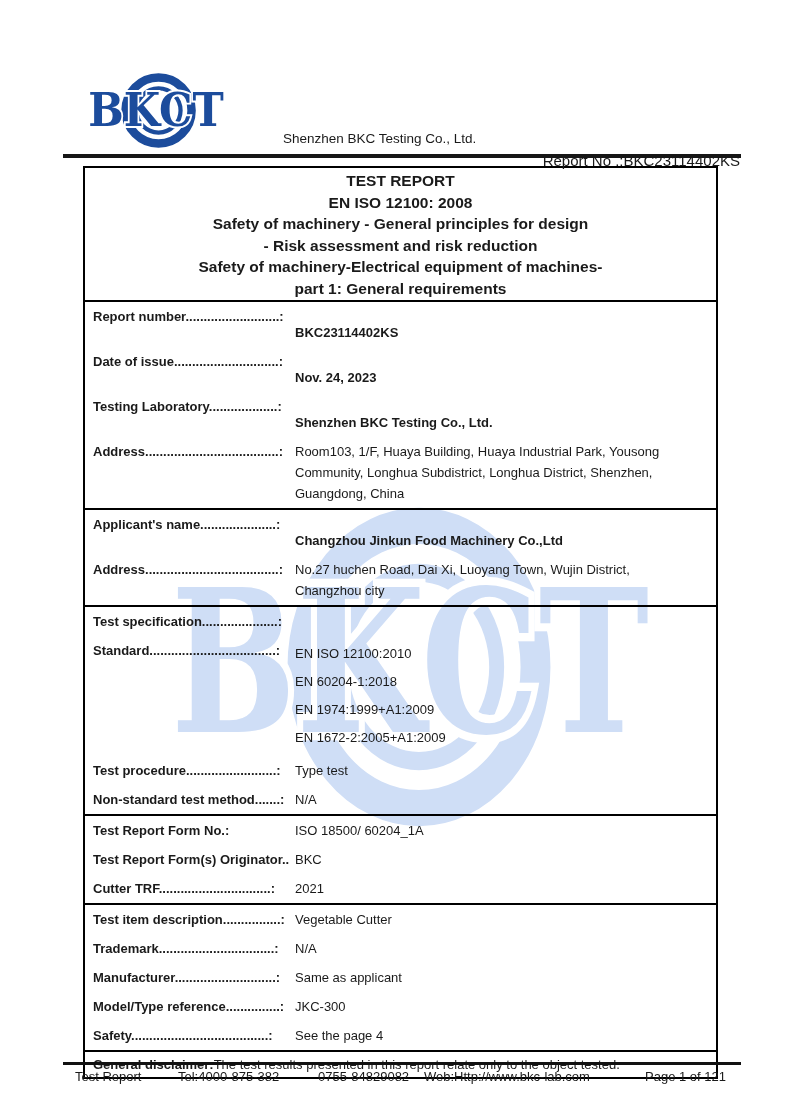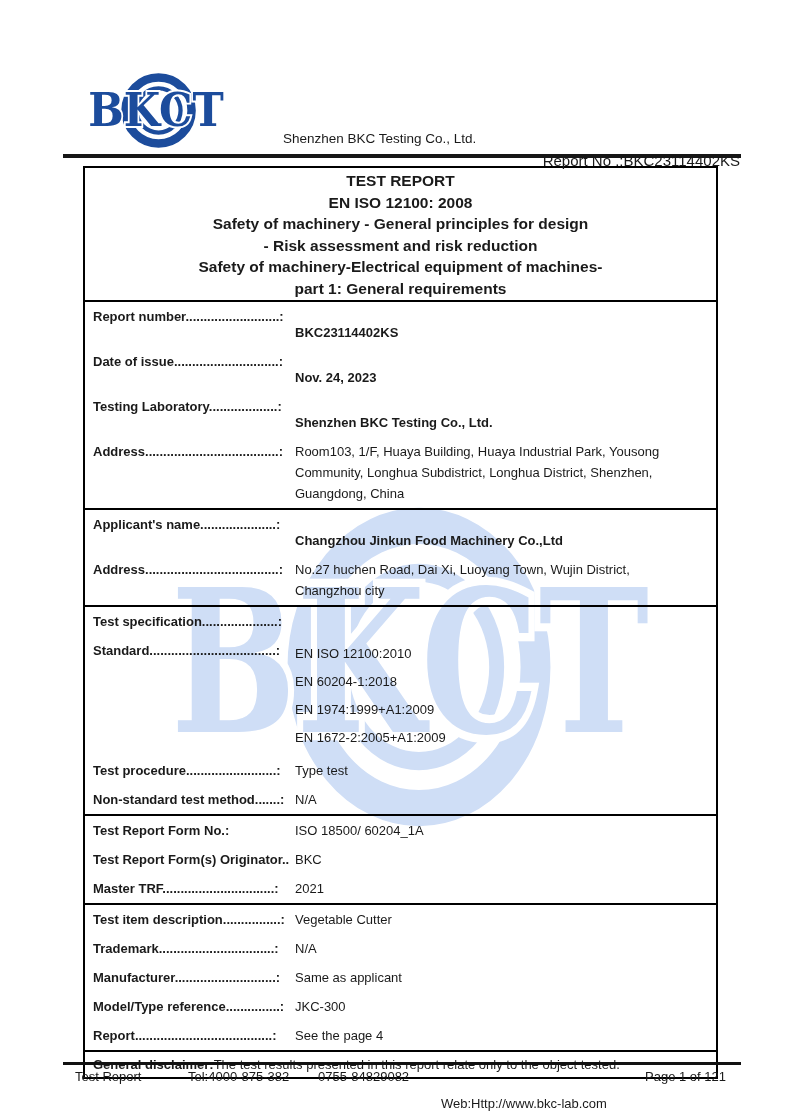--- a/index.html
+++ b/index.html
@@ -35,23 +35,23 @@
   .row .label { flex:0 0 202px; font-weight:bold; white-space:nowrap; }
   .row .value { flex:1; white-space:pre-line; }
   .row .value.bold { font-weight:bold;margin-top:16px; }
   .row .value.wide-lines { line-height:28px; }
   .disclaimer-row { padding:3px 8px 2px; font-size:13px; line-height:20px; }
   .disclaimer-row .dlabel { font-weight:bold; }
   
   .footer-rule { position:absolute; left:63px; right:44px; top:1044px; border-top:3px solid #111; z-index:2; }
   .footer-item { position:absolute; top:1051px; font-size:13px; z-index:2; }
   .f-doc  { left:75px; }
-  .f-tel  { left:188px; }
+  .f-tel  { left:178px; }
   .f-tel2 { left:318px; }
-  .f-web  { left:441px;margin-top:27px; }
+  .f-web  { left:424px; }
   .f-page { left:645px; }
 </style>
 </head>
 <body>
 
 
 
 <svg width="0" height="0" aria-hidden="true">
   <defs>
     <symbol id="bkct-logo-symbol" viewBox="0 0 170 100">
@@ -144,21 +144,21 @@
     <section class="sec">
       <div class="row">
         <div class="label">Test Report Form No.:</div>
         <div class="value">ISO 18500/ 60204_1A</div>
       </div>
       <div class="row">
         <div class="label">Test Report Form(s) Originator..</div>
         <div class="value">BKC</div>
       </div>
       <div class="row">
-        <div class="label">Master TRF...............................:</div>
+        <div class="label">Cutter TRF...............................:</div>
         <div class="value">2021</div>
       </div>
     </section>
 
     <section class="sec">
       <div class="row">
         <div class="label">Test item description................:</div>
         <div class="value">Vegetable Cutter</div>
       </div>
       <div class="row">
@@ -167,21 +167,21 @@
       </div>
       <div class="row">
         <div class="label">Manufacturer............................:</div>
         <div class="value">Same as applicant</div>
       </div>
       <div class="row">
         <div class="label">Model/Type reference...............:</div>
         <div class="value">JKC-300</div>
       </div>
       <div class="row">
-        <div class="label">Report......................................:</div>
+        <div class="label">Safety......................................:</div>
         <div class="value">See the page 4</div>
       </div>
     </section>
 
     <div class="disclaimer-row">
       <span class="dlabel">General disclaimer:</span><span>The test results presented in this report relate only to the object tested.</span>
     </div>
 
   </main>
 

